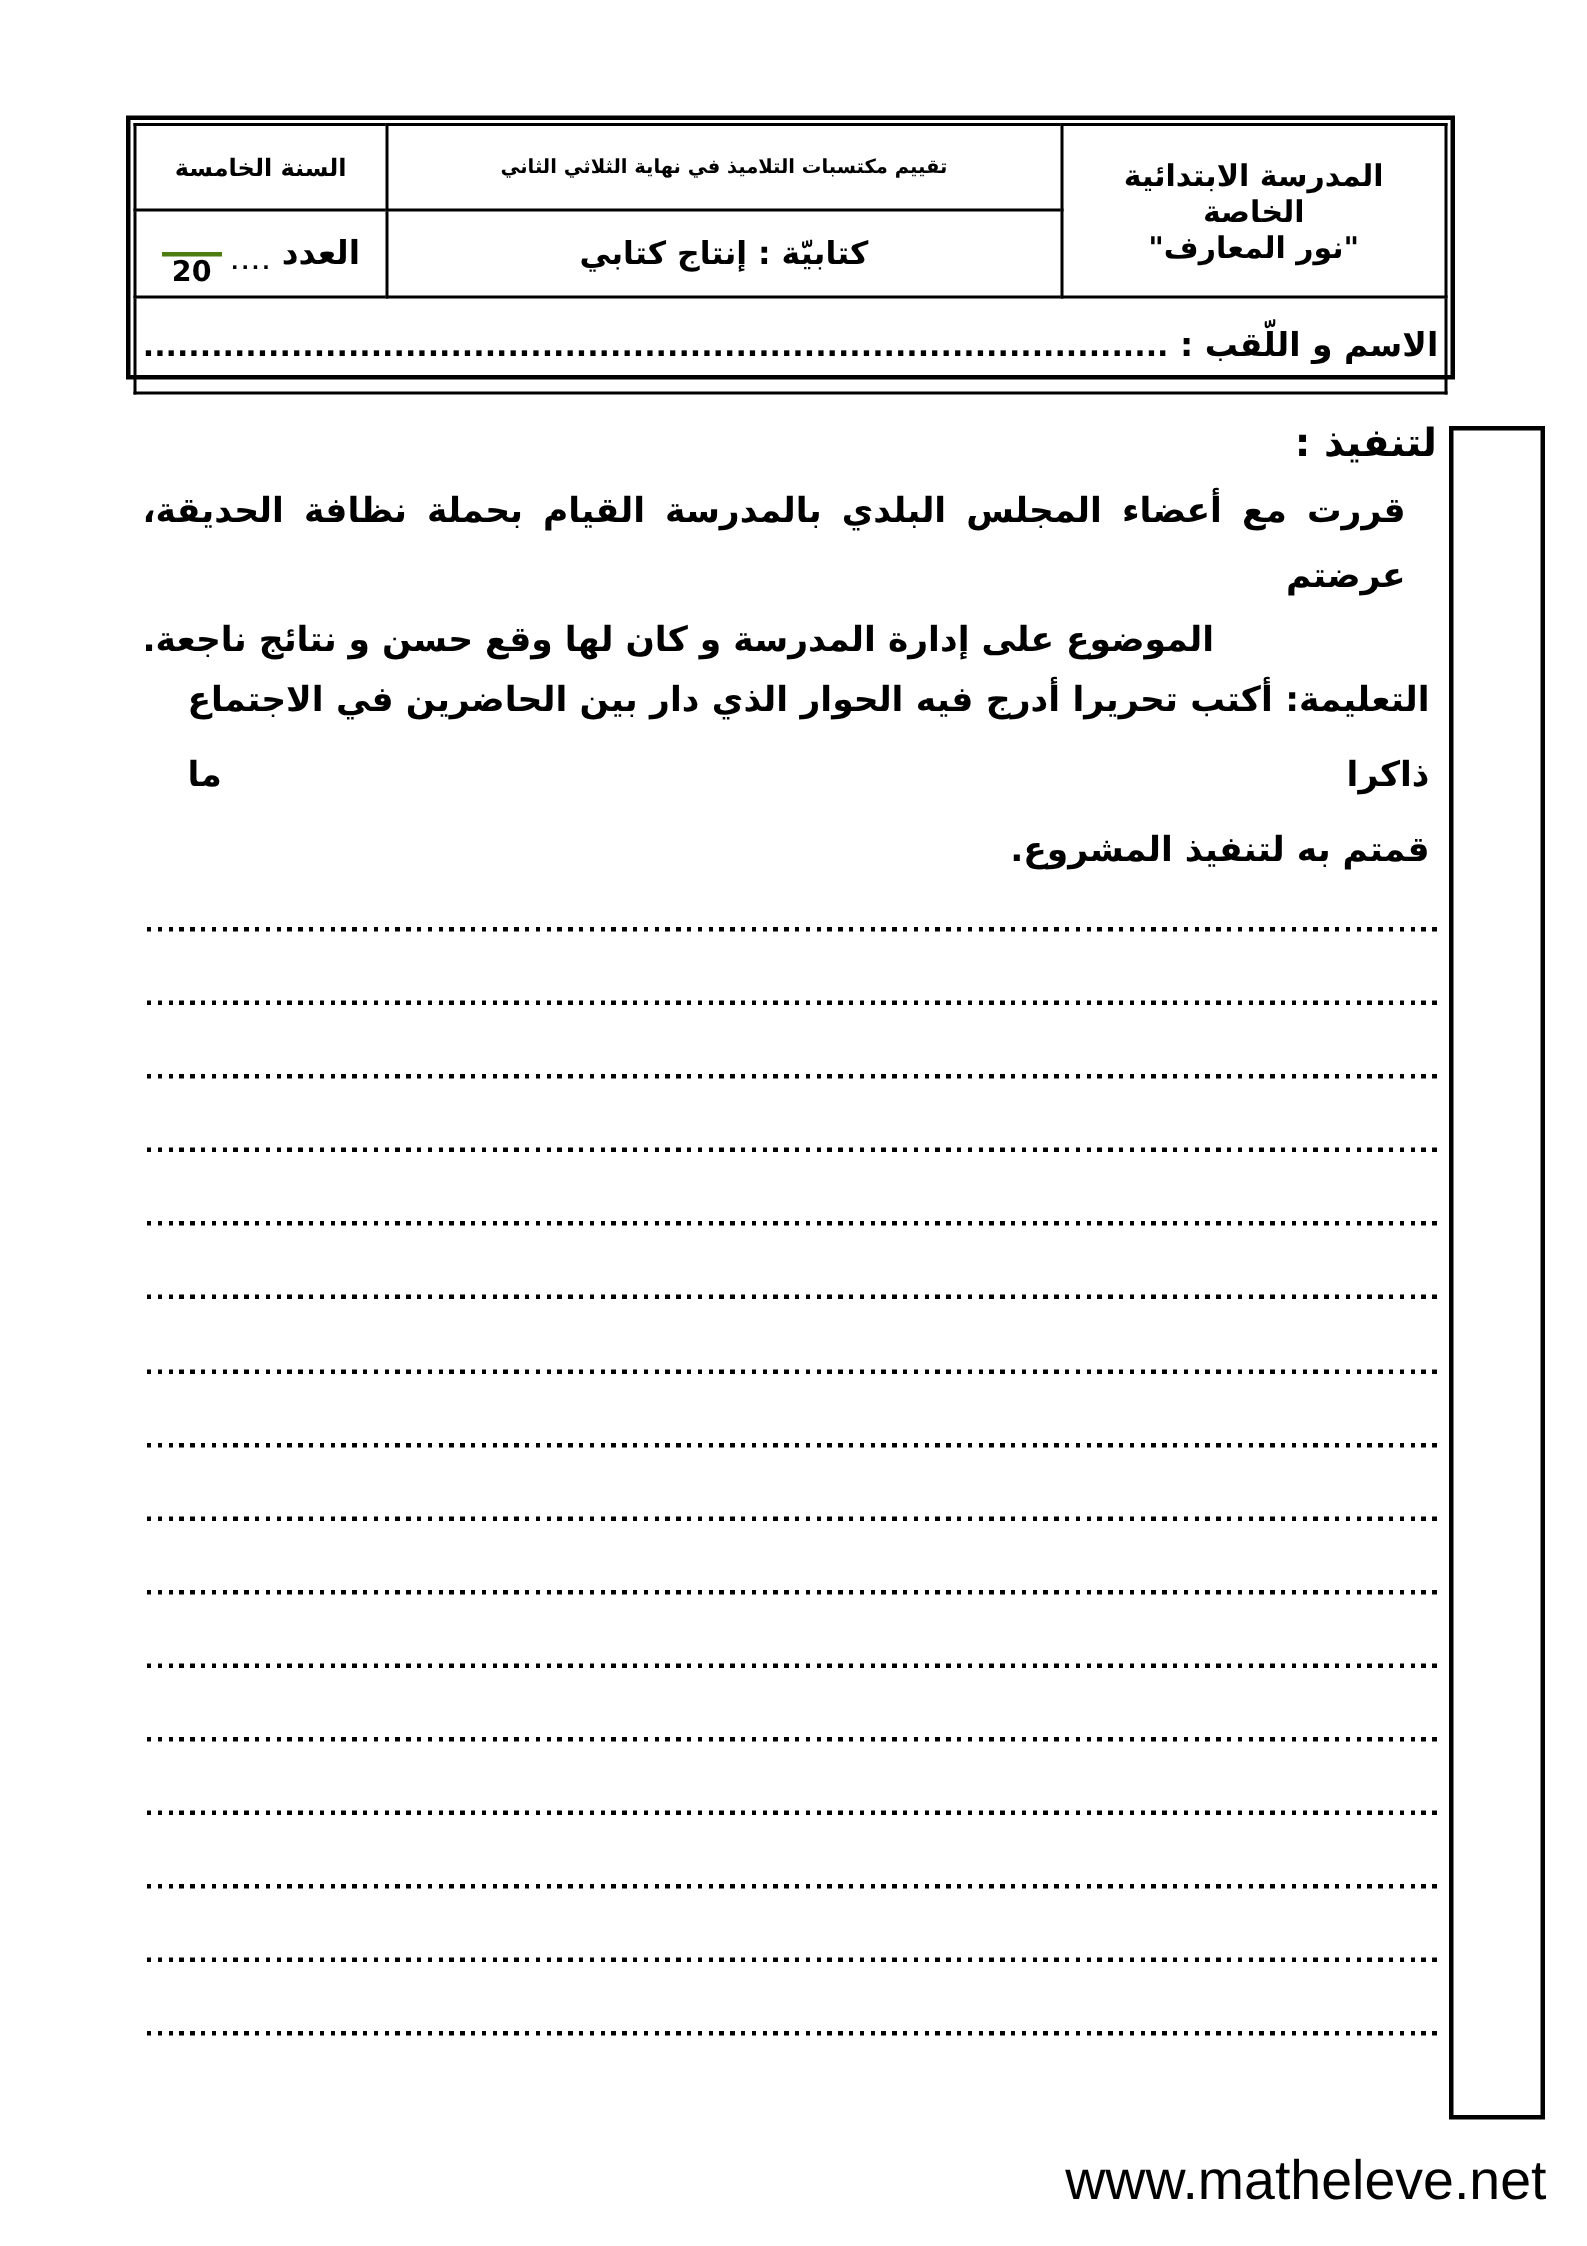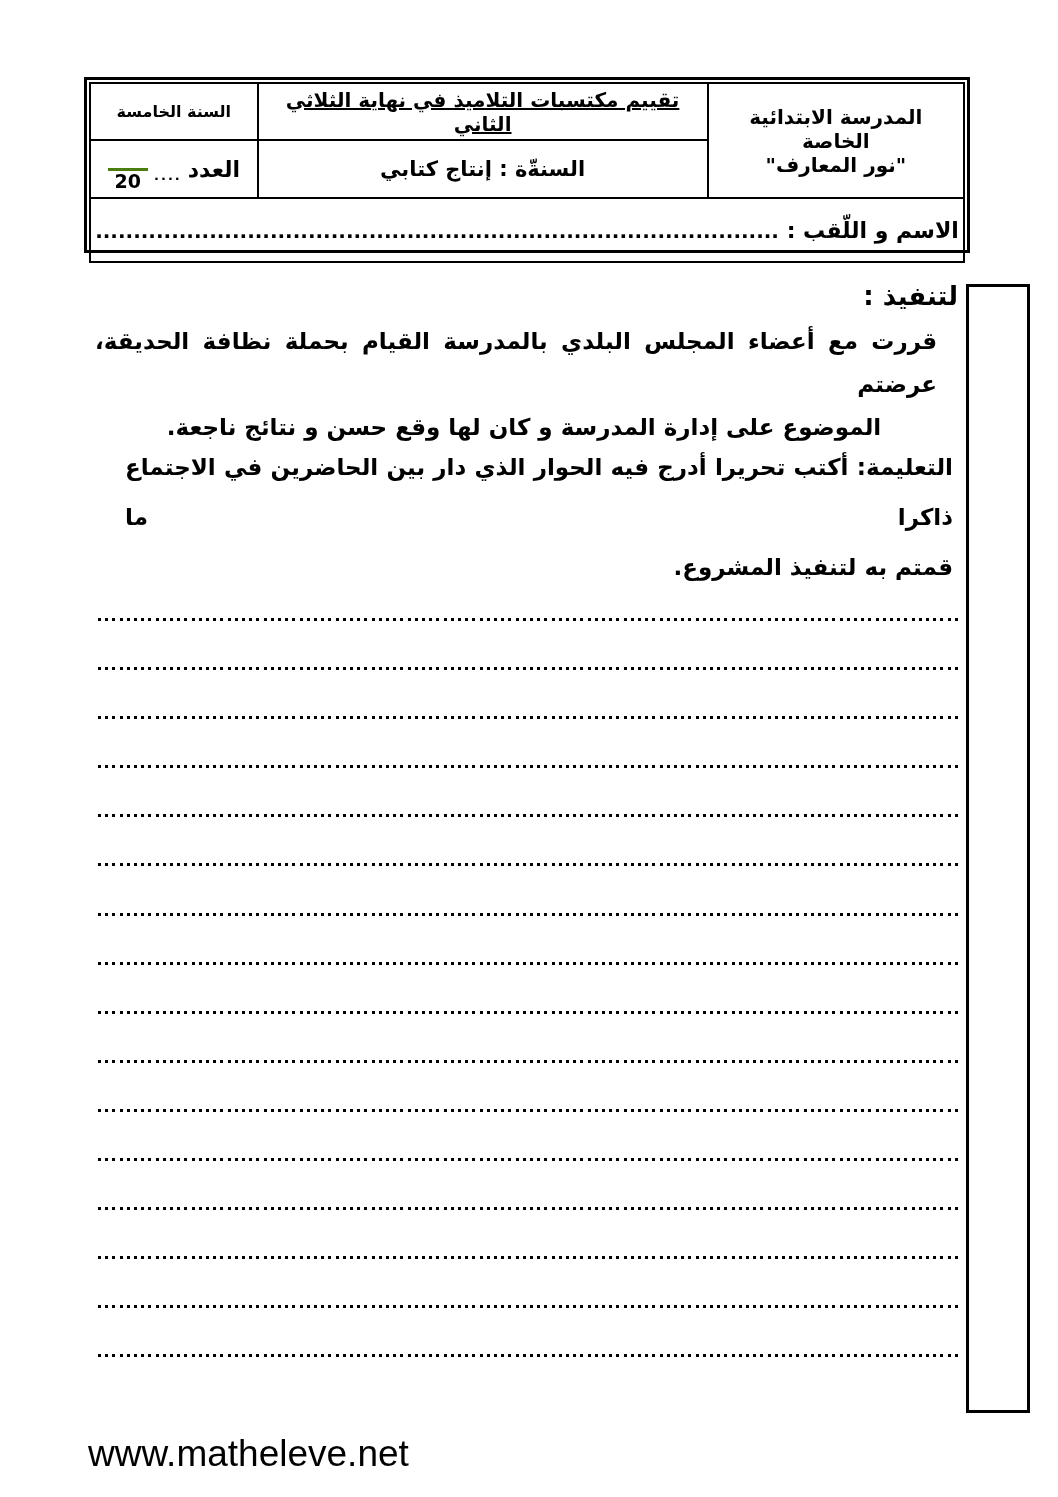--- a/index.html
+++ b/index.html
@@ -22,21 +22,21 @@
   }
   table.header td {
     border:2px solid #000; padding:0 4px; text-align:center;
     font-weight:bold; vertical-align:middle; overflow:hidden;
   }
   td.school { font-size:20px; }
   td.school .school-inner {
     display:flex; flex-direction:column; justify-content:center;
     height:100%; line-height:1.2;
   }
-  td.eval    { font-size:20px;text-decoration:underline; }
+  td.eval    { font-size:13px; }
   td.year    { font-size:16px; }
   td.subject { font-size:21px; }
   td.grade   { font-size:22px; }
   .grade-inner {
     display:flex; align-items:center; justify-content:center; gap:6px;
   }
   .gdots { font-size:13px; letter-spacing:2px; transform:translateY(6px); }
   .frac {
     display:inline-block; border-top:3px solid #4d7c0f;
     font-size:19px; line-height:1.05; padding:1px 7px 0;
@@ -53,21 +53,21 @@
     font-size:26px; font-weight:bold; line-height:30px; direction:rtl;
   }
   .topic-par {
     position:absolute; left:95px; top:320px; width:858px;
     direction:rtl; font-size:23px; font-weight:bold; line-height:43px;
   }
   .topic-par .l1 {
     text-align:justify; text-align-last:justify; text-justify:inter-word;
     padding-right:16px;
   }
-  .topic-par .l2 { text-align:center; }
+  .topic-par .l2 { text-align:left; }
 
   .instr-par {
     position:absolute; left:95px; top:442px; width:858px;
     direction:rtl; font-size:23px; font-weight:bold; line-height:50px;
   }
   .instr-par .l1 {
     text-align:justify; text-align-last:justify; text-justify:inter-word;margin-left:30px;
   }
   .instr-par .l2 { text-align:right; }
   .instr-label { font-weight:900; }
@@ -84,21 +84,21 @@
 
   
   .side-box {
     position:absolute; left:966px; top:284px; width:64px; height:1129px;
     border:3px solid #000; background:#fff;
   }
 
   
   .footer {
     position:absolute; left:88px; top:1432px; width:943px;
-    text-align:left; font-family:"Liberation Sans", sans-serif;
+    text-align:right; font-family:"Liberation Sans", sans-serif;
     font-size:37px; line-height:44px; color:#000;
   }
 </style>
 </head>
 <body>
 
 <div class="page">
 
   <div class="header-wrap">
     <table class="header" dir="rtl">
@@ -117,21 +117,21 @@
         </td>
         <td class="eval">
           <span>تقييم مكتسبات التلاميذ في نهاية الثلاثي الثاني</span>
         </td>
         <td class="year">
           <span>السنة الخامسة</span>
         </td>
       </tr>
       <tr style="height:58px">
         <td class="subject">
-          <span>السنةّة : إنتاج كتابي</span>
+          <span>كتابيّة : إنتاج كتابي</span>
         </td>
         <td class="grade">
           <div class="grade-inner">
             <span>العدد</span>
             <span class="gdots">....</span>
             <span class="frac">20</span>
           </div>
         </td>
       </tr>
       <tr style="height:64px">

